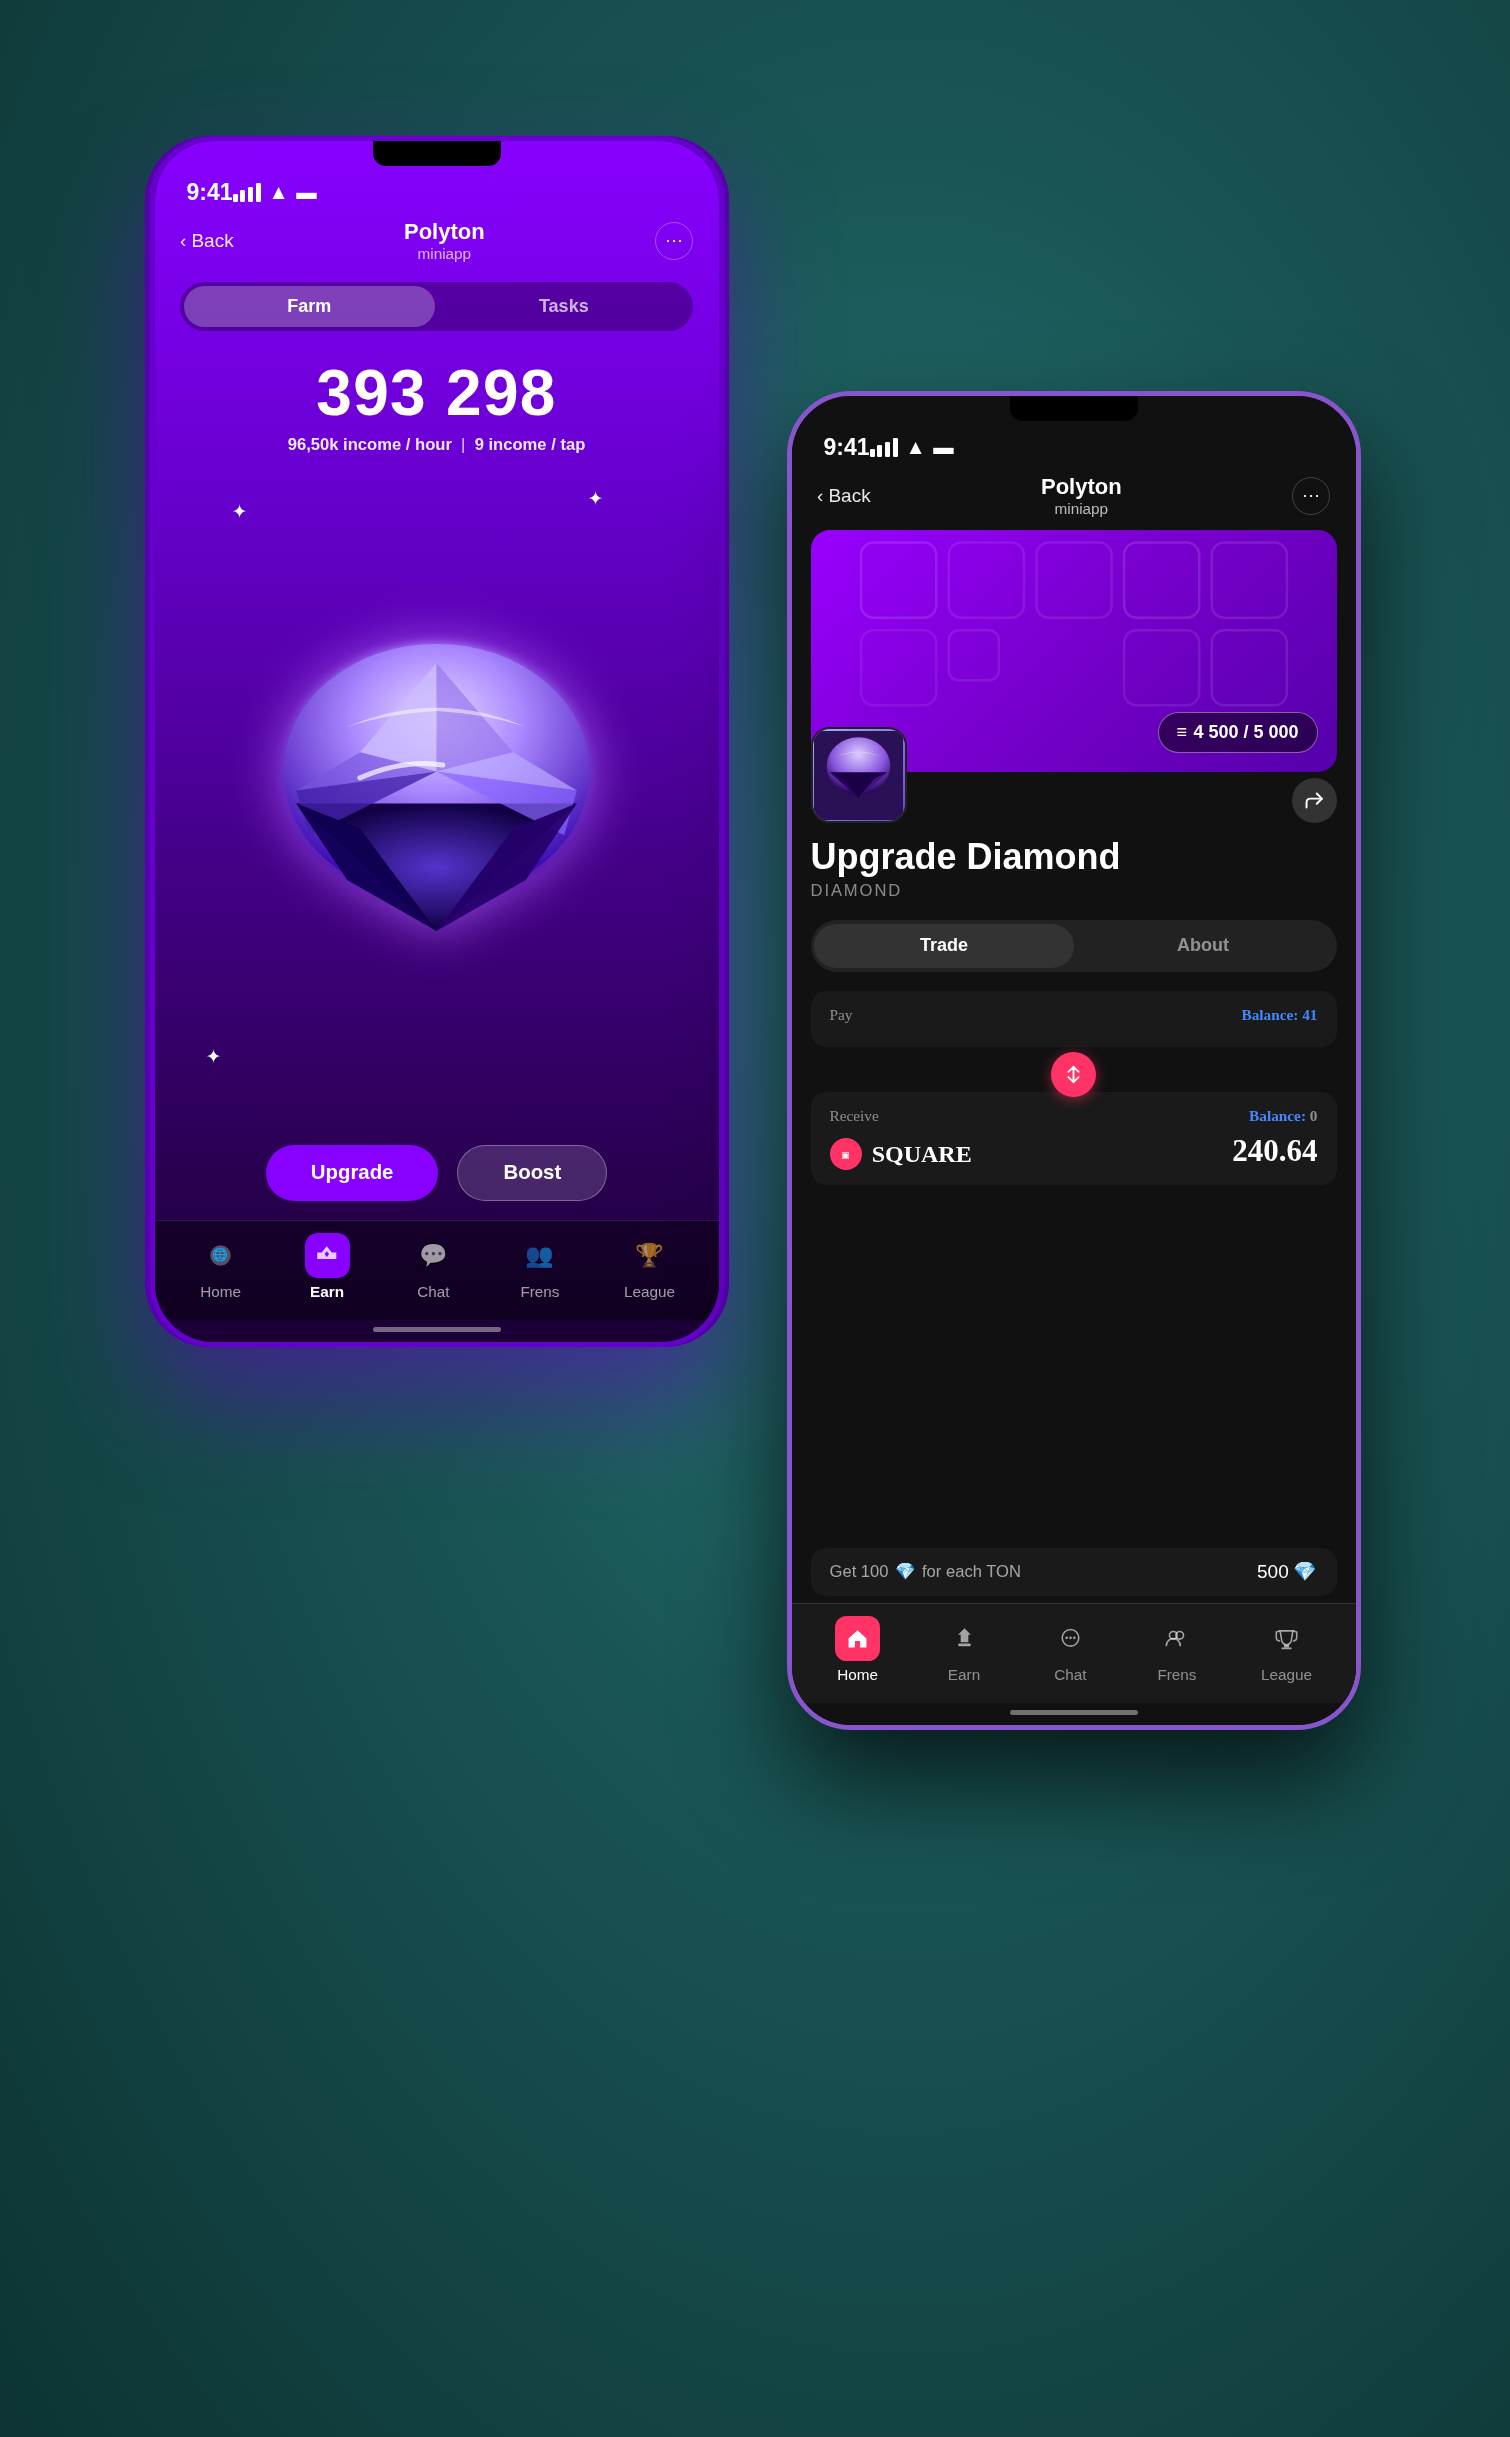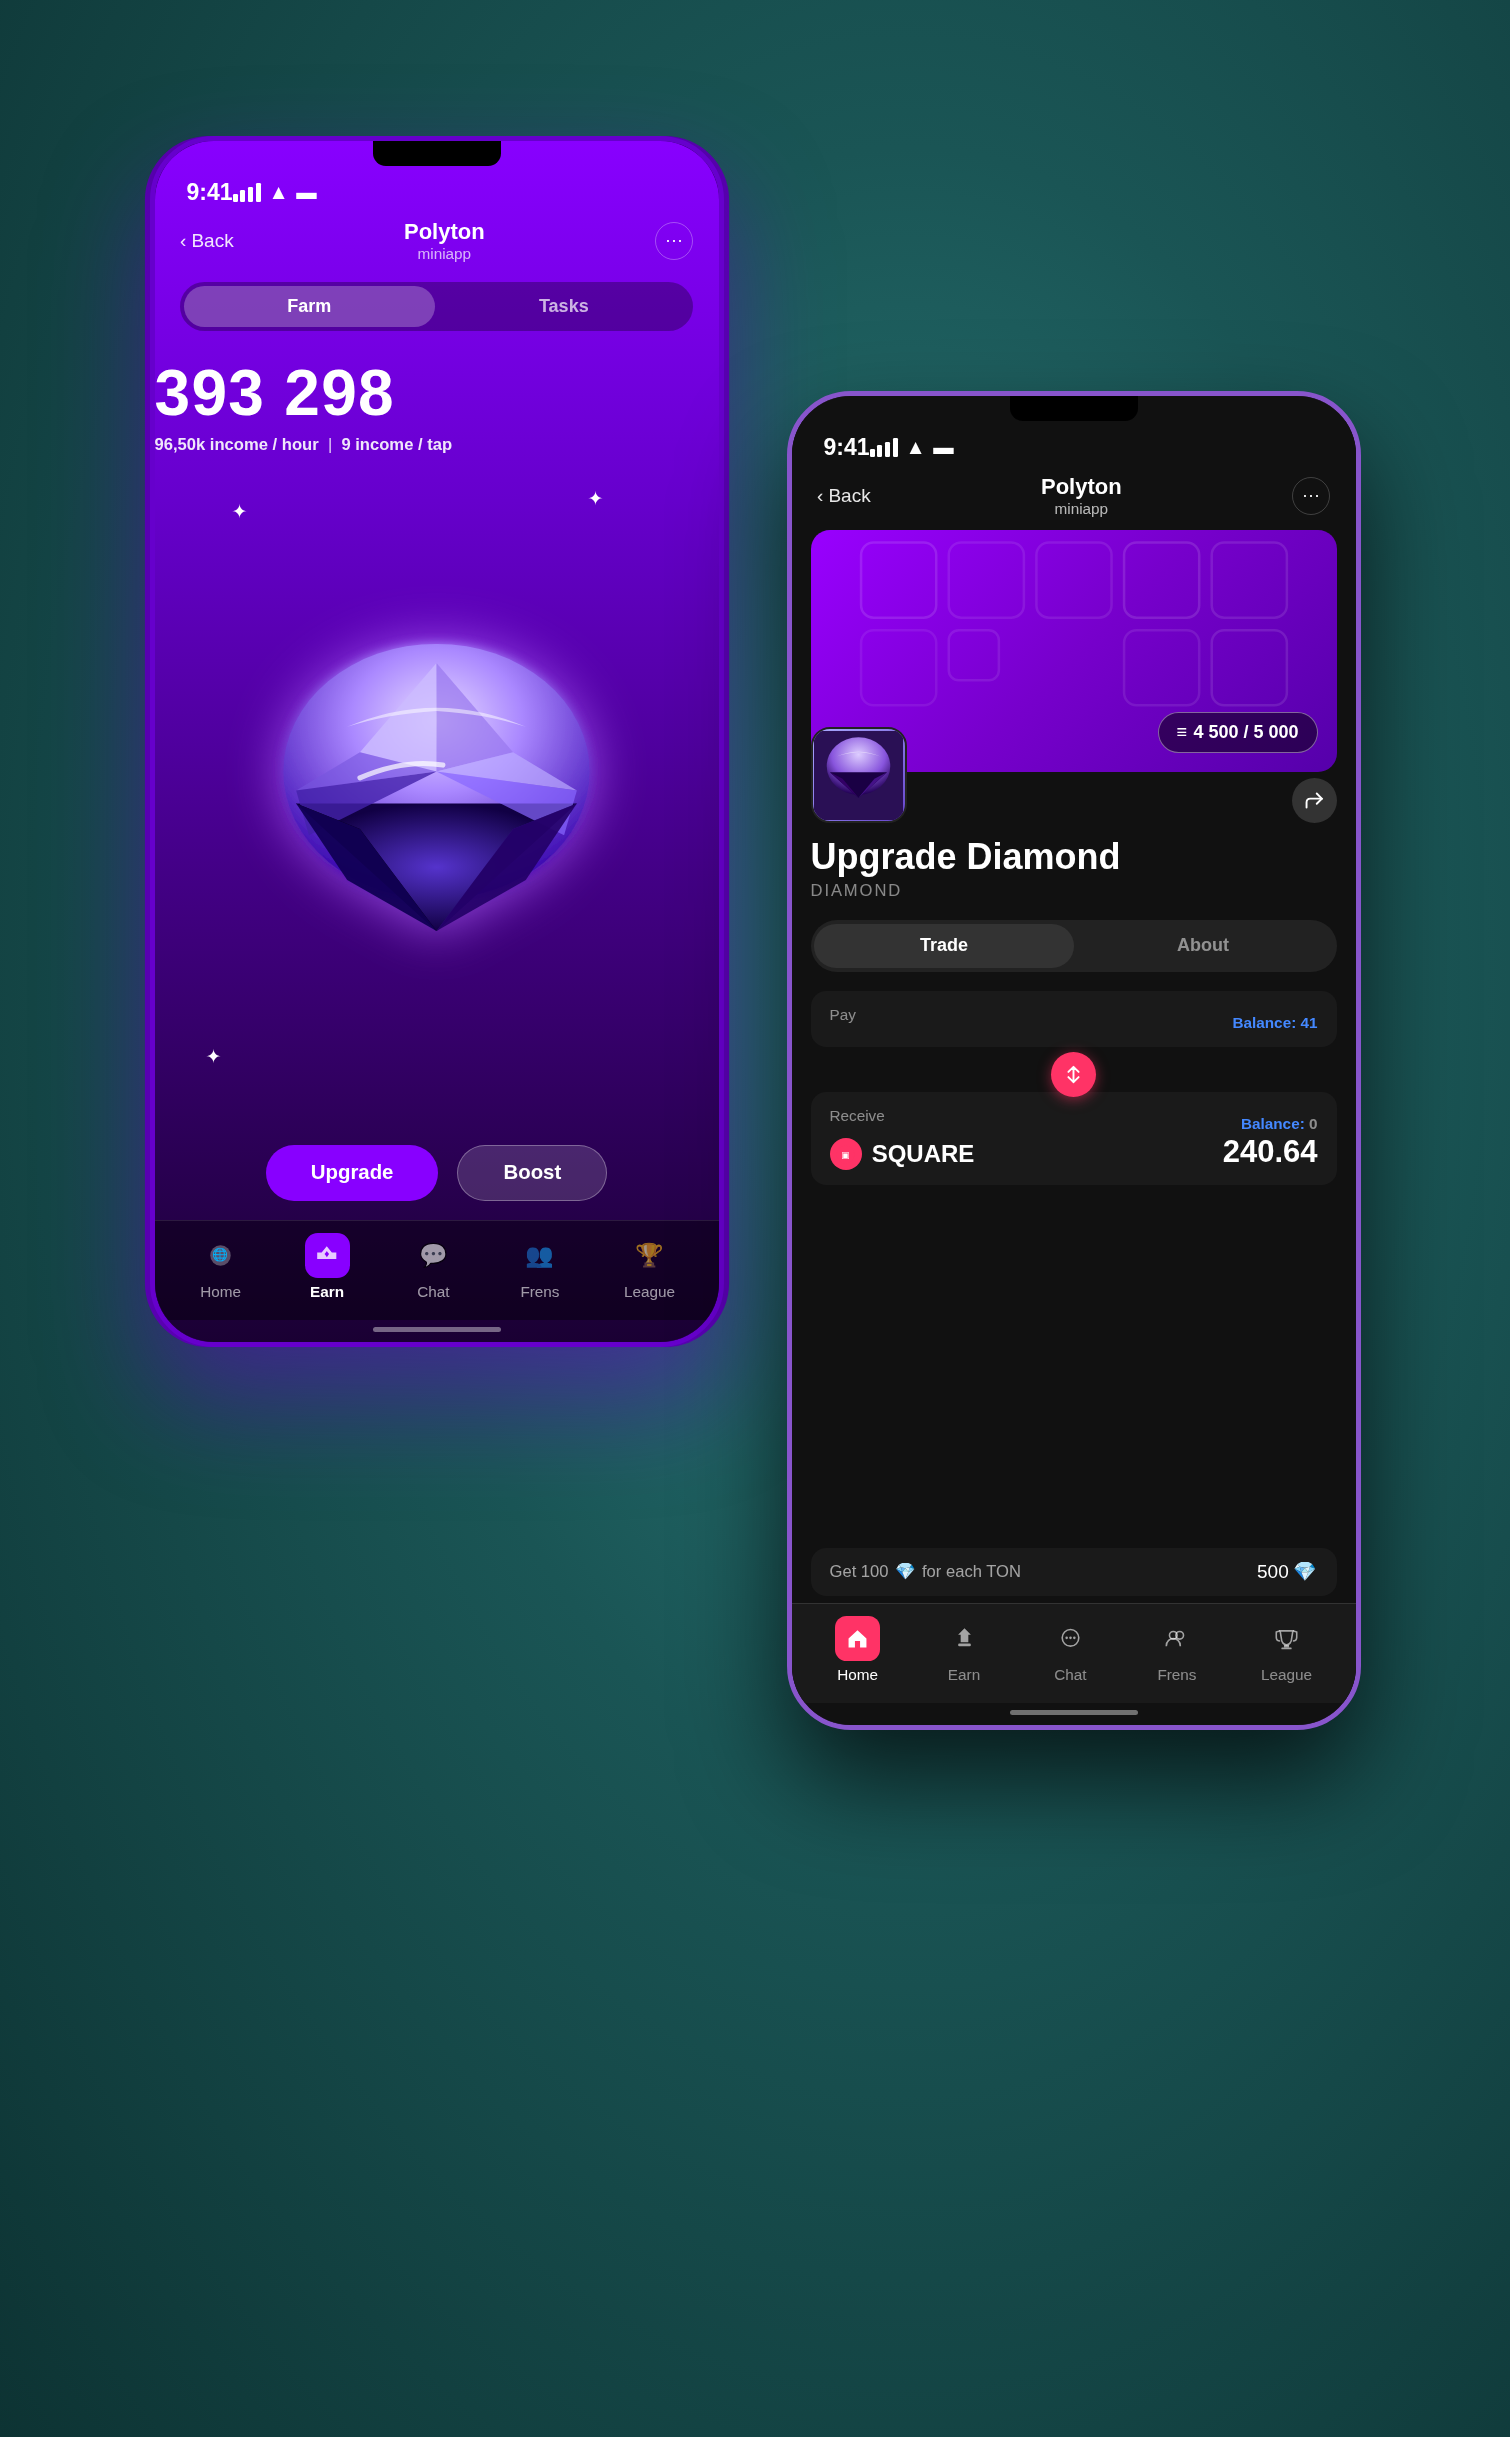--- a/index.html
+++ b/index.html
@@ -138,20 +138,21 @@
       font-weight: 600;
       color: rgba(255,255,255,0.7);
     }
 
     .tab-item.active {
       background: rgba(255,255,255,0.25);
       color: white;
     }
 
     .score-display {
+      text-align: center;
       padding: 12.8px 0 6.4px;
     }
 
     .score-number {
       font-size: 64px;
       font-weight: 800;
       color: white;
       letter-spacing: 1.3px;
     }
 
@@ -384,21 +385,22 @@
     .trade-balance {
       font-size: 15.3px;
       color: rgba(255,255,255,0.5);
     }
 
     .trade-balance span { color: #4488ff; font-weight: 600; }
 
     .trade-header {
       display: flex;
       justify-content: space-between;
-      align-items: flex-end;
+      align-items: flex-start;
+      font-family: Liberation Serif, serif;
     }
 
     .token-display {
       display: flex;
       align-items: center;
       gap: 10.2px;
       margin-top: 5.1px;
     }
 
     .token-icon {

